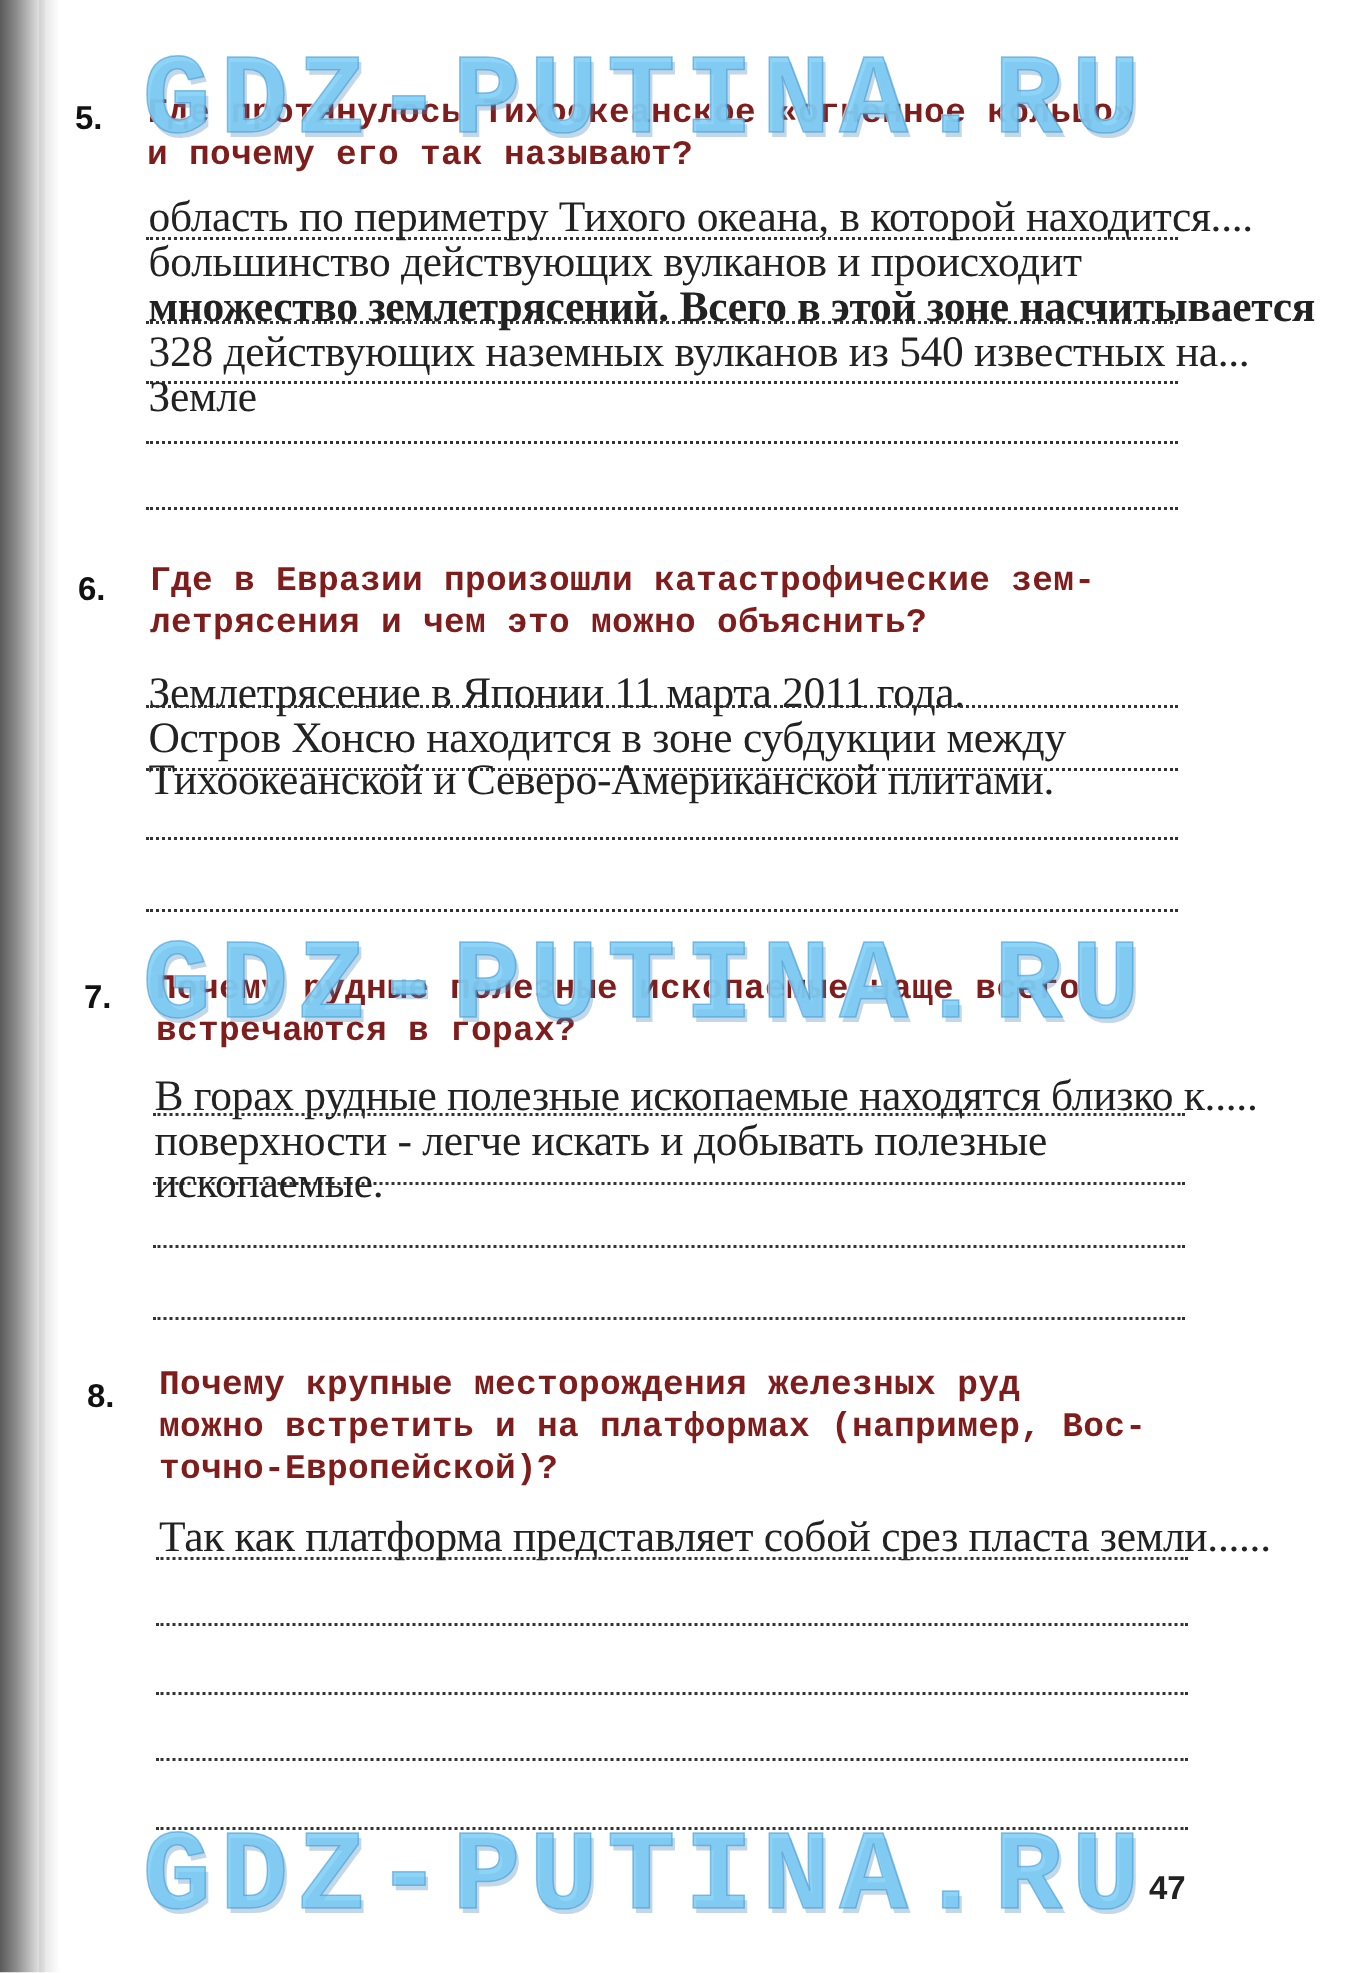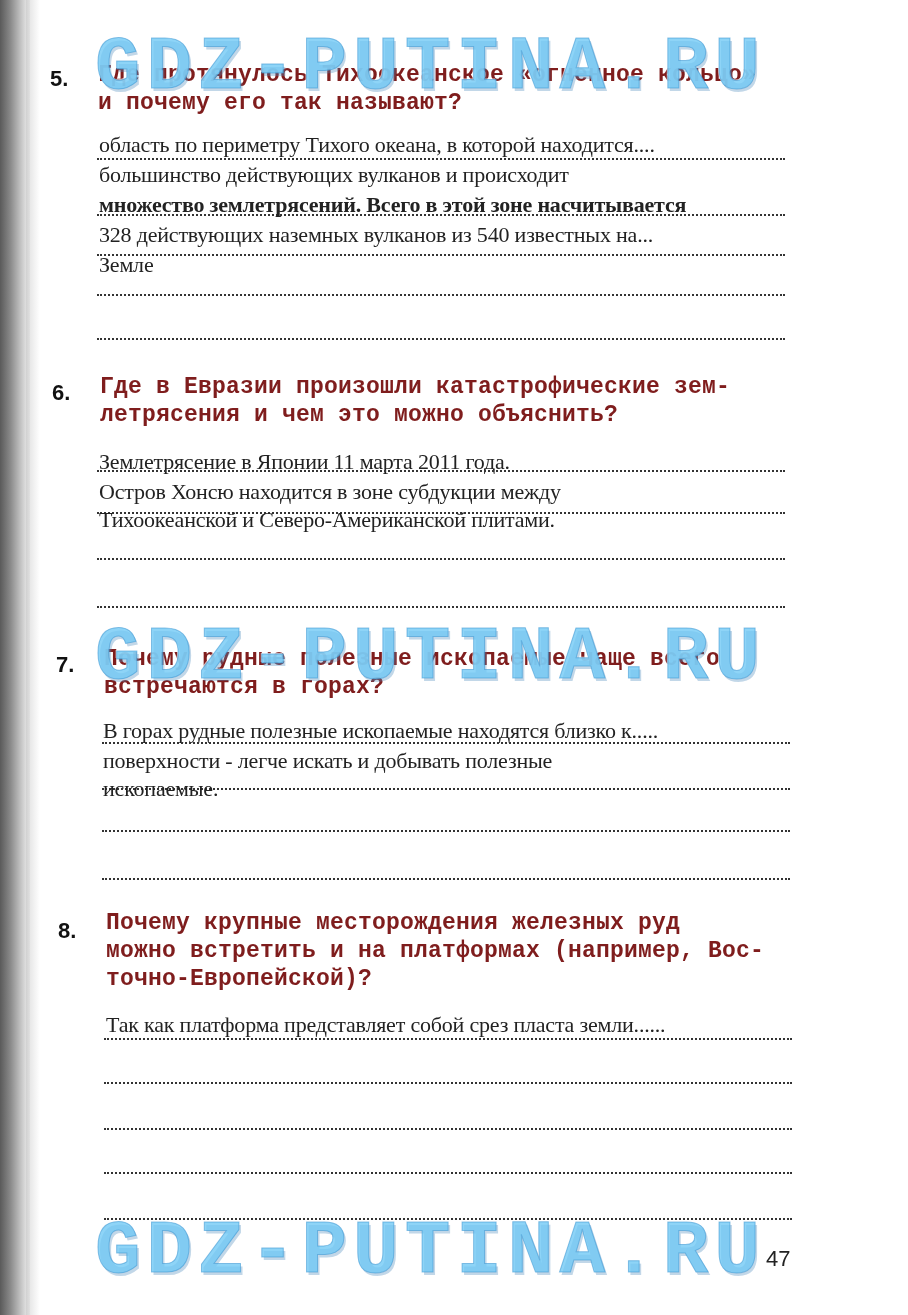--- a/index.html
+++ b/index.html
@@ -25,36 +25,36 @@
     position: absolute; font-family: Liberation Mono, monospace;
     font-weight: bold; font-size: 23px; line-height: 30px; color: #7f1d1d;
     letter-spacing: 0.2px; text-align: justify;
   }
   .ans-line {
     position: absolute; left: 97px; width: 688px; height: 30px;
     border-bottom: 2px dotted #333;
   }
   .ans-text {
     position: absolute; left: 99px; font-family: "Liberation Serif", serif;
-    font-size: 22px; line-height: 30px; color: #222; white-space: nowrap;
+    font-size: 29px; line-height: 30px; color: #222; white-space: nowrap;
     letter-spacing: -0.2px;
   }
   .wm {
     position: absolute; left: 95px; width: 720px; height: 80px;
     font-family: Liberation Mono, monospace;
     font-weight: bold; font-size: 76px; line-height: 80px;
     color: rgba(110, 200, 245, 0.78);
     letter-spacing: 6px;
     text-shadow: 2px 3px 0 rgba(80,140,190,0.35), -1px -1px 0 rgba(255,255,255,0.7);
     -webkit-text-stroke: 1px rgba(60,150,210,0.55);
     white-space: nowrap; pointer-events: none;
   }
   .pagenum {
     position: absolute; left: 766px; top: 1246px;
-    font-family: "Liberation Sans", sans-serif; font-size: 22px; color: #222;
+    font-family: "Liberation Sans", sans-serif; font-size: 22px; color: #222; font-weight: bold;
   }
 </style>
 </head>
 <body>
 
 <div class="binding"></div>
 <div class="binding2"></div>
 
 <div>
   <div class="qnum" style="left:50px;top:66px;">5.</div>

